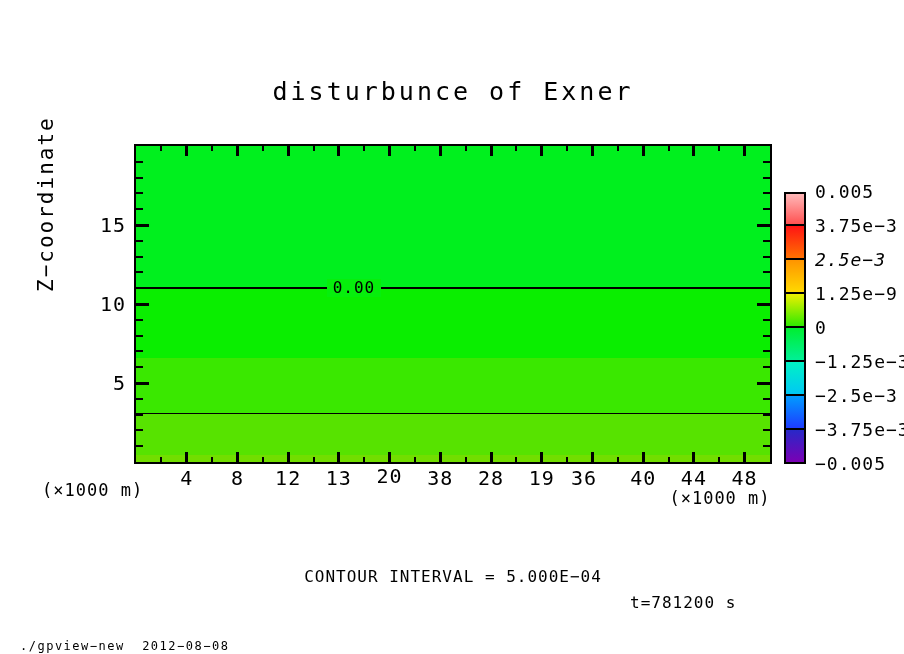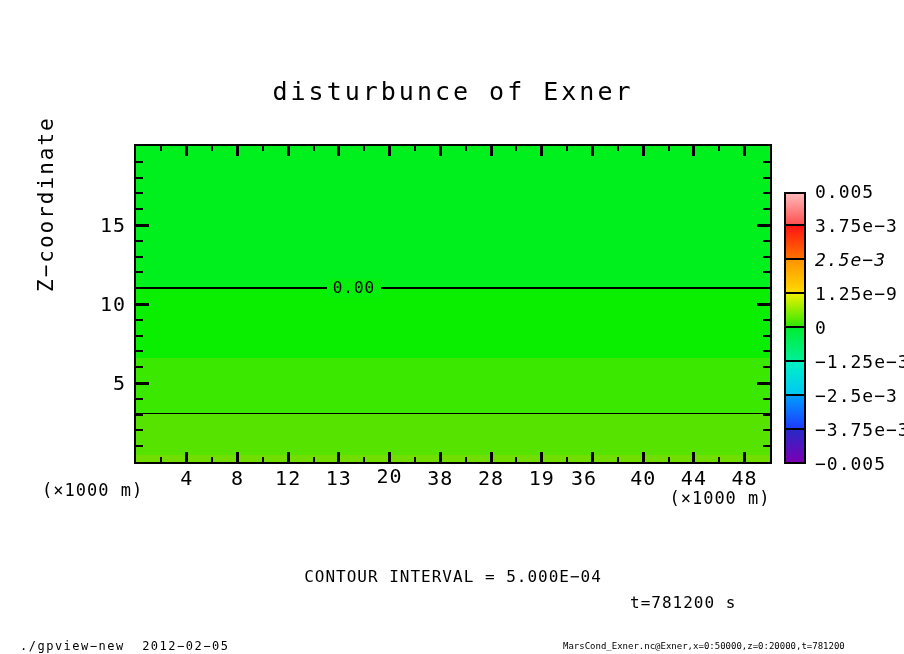--- a/index.html
+++ b/index.html
@@ -156,23 +156,22 @@
       <div class="cbseg" style="top: 0px; height: 34px; background: linear-gradient(rgb(255, 184, 184), rgb(255, 82, 82));"></div>
       <div class="cbseg" style="top: 32px; height: 36px; background: linear-gradient(rgb(255, 20, 20), rgb(255, 112, 0));"></div>
       <div class="cbseg" style="top: 66px; height: 36px; background: linear-gradient(rgb(255, 148, 0), rgb(255, 216, 0));"></div>
       <div class="cbseg" style="top: 100px; height: 36px; background: linear-gradient(rgb(238, 240, 0), rgb(48, 234, 0));"></div>
       <div class="cbseg" style="top: 134px; height: 36px; background: linear-gradient(rgb(0, 238, 48), rgb(0, 240, 150));"></div>
       <div class="cbseg" style="top: 168px; height: 36px; background: linear-gradient(rgb(0, 242, 196), rgb(0, 200, 244));"></div>
       <div class="cbseg" style="top: 202px; height: 36px; background: linear-gradient(rgb(0, 156, 255), rgb(30, 60, 255));"></div>
       <div class="cbseg" style="top: 236px; height: 36px; background: linear-gradient(rgb(40, 40, 200), rgb(122, 0, 180));"></div>
     </div>
 
-  <div class="abs" id="footer-left">./gpview−new  2012−02−05</div>
+  <div class="abs" id="footer-left">./gpview−new  2012−08−08</div>
 
-  <div class="abs" id="footer-right">MarsCond_Exner.nc@Exner,x=0:50000,z=0:20000,t=781200</div>
 
 <div class="xticklab abs" style="left: 164.72px; top: 466px;">4</div>
     <div class="xticklab abs" style="left: 215.44px; top: 466px;">8</div>
     <div class="xticklab abs" style="left: 266.16px; top: 466px;">12</div>
     <div class="xticklab abs" style="left: 316.88px; top: 466px;">13</div>
     <div class="xticklab abs" style="left: 367.6px; top: 464px;">20</div>
     <div class="xticklab abs" style="left: 418.32px; top: 466px;">38</div>
     <div class="xticklab abs" style="left: 469.04px; top: 466px;">28</div>
     <div class="xticklab abs" style="left: 519.76px; top: 466px;">19</div>
     <div class="xticklab abs" style="left: 562px; top: 466px;">36</div>

